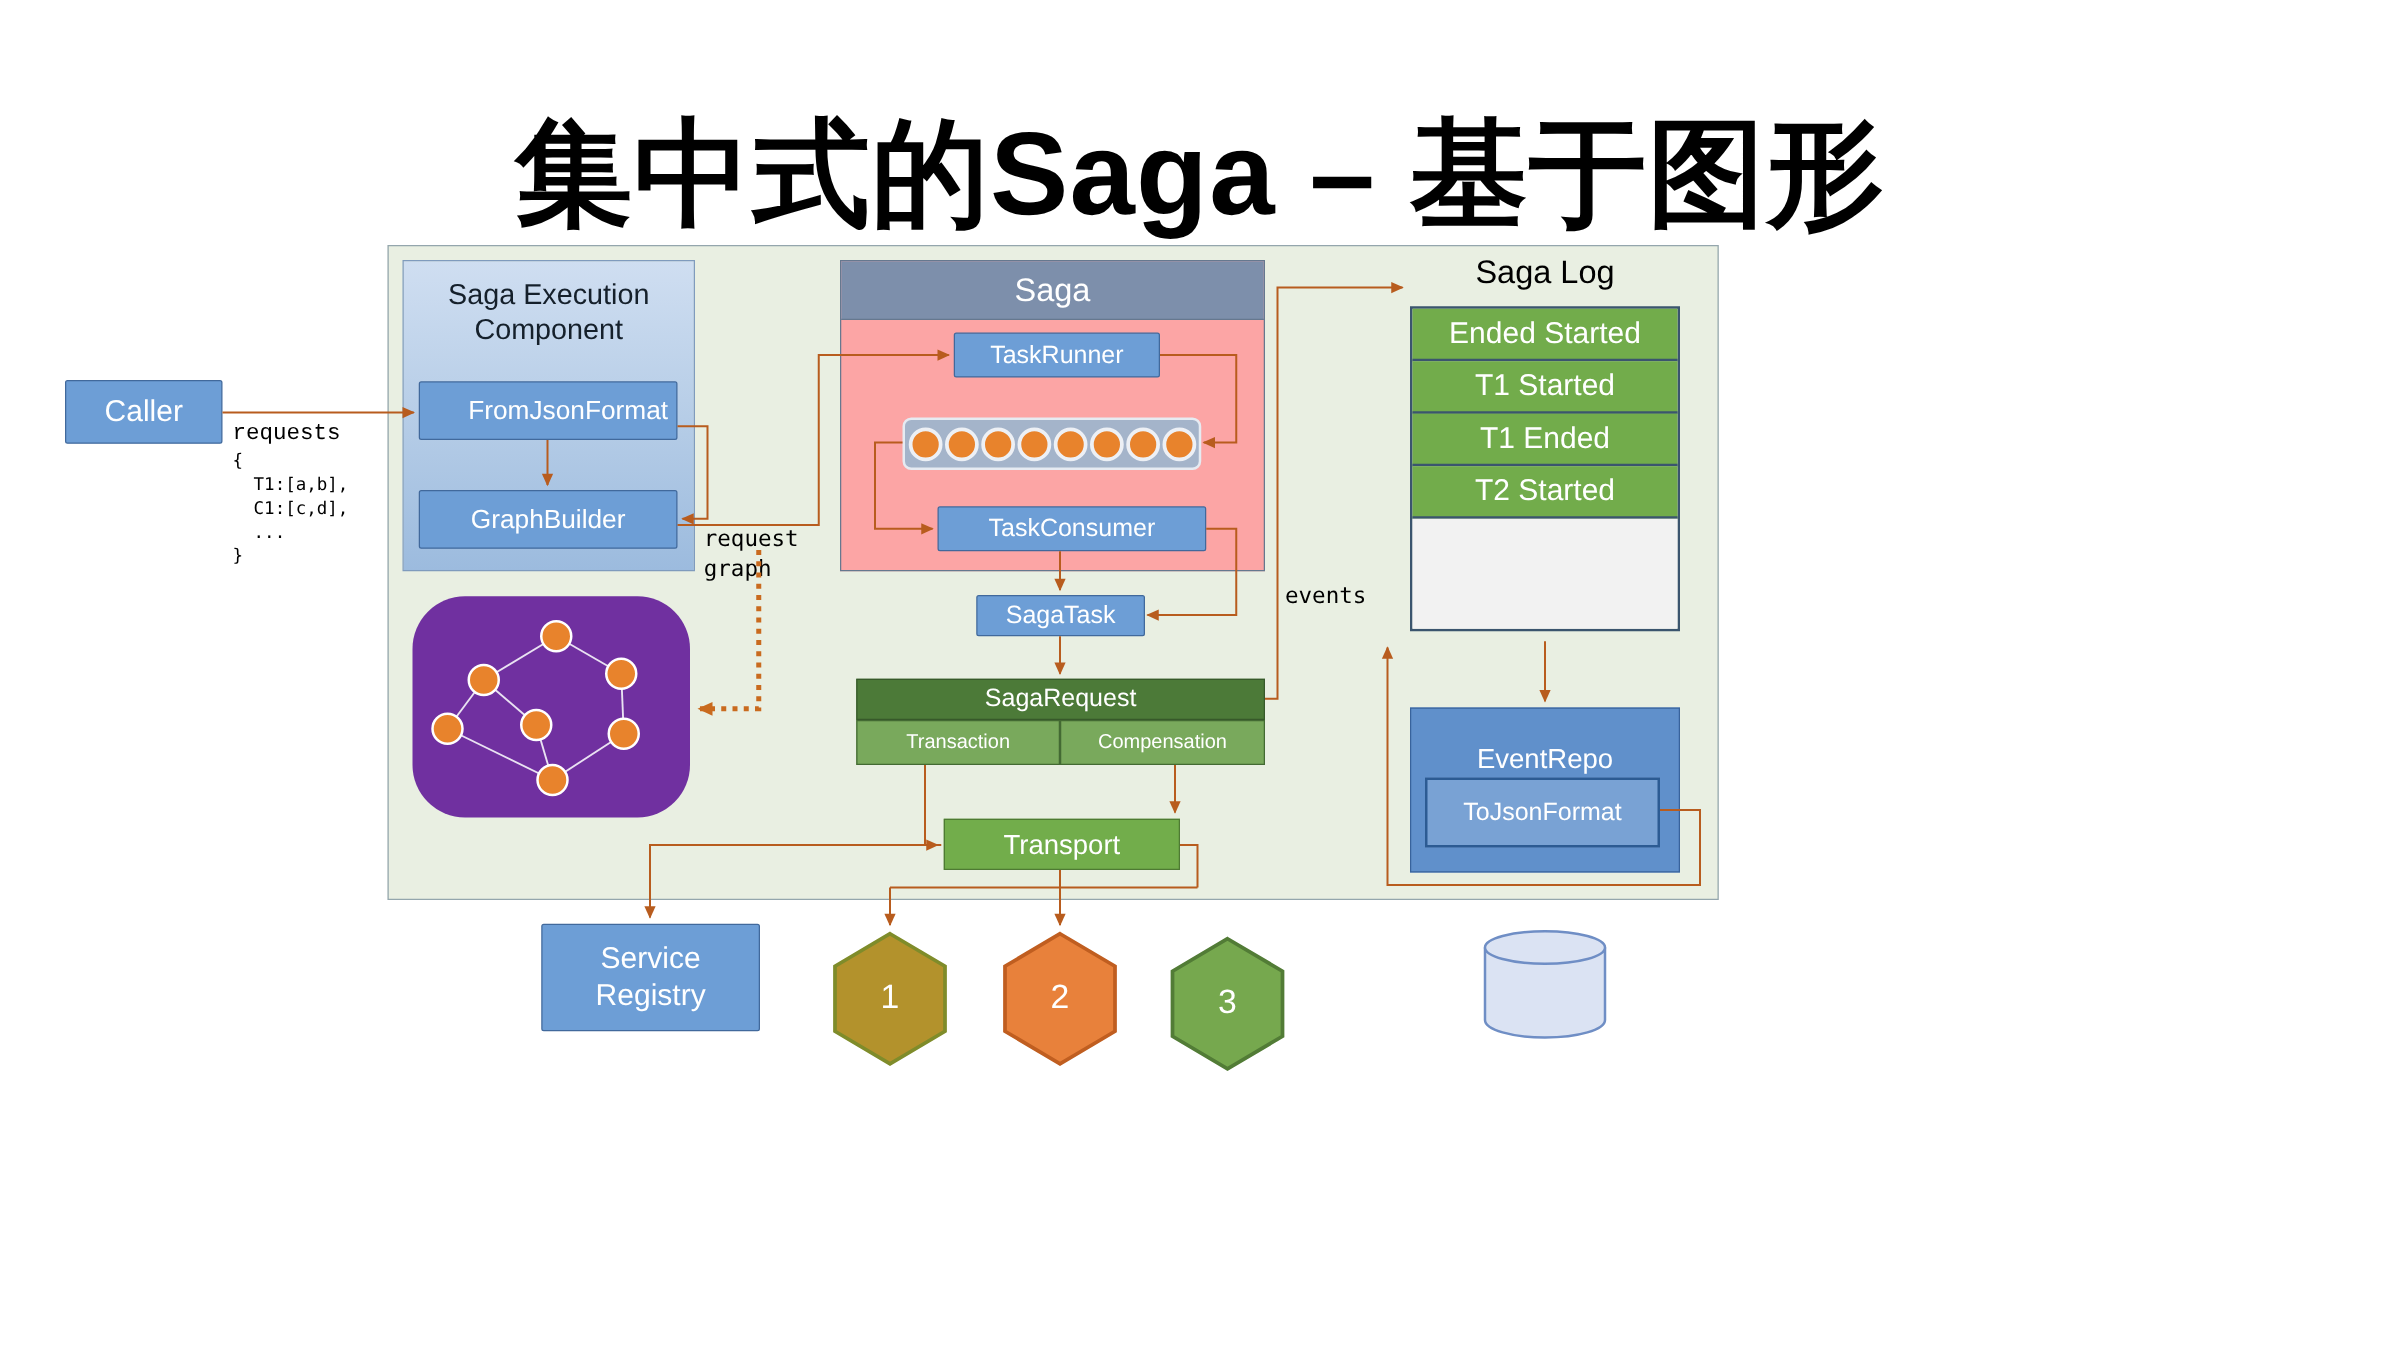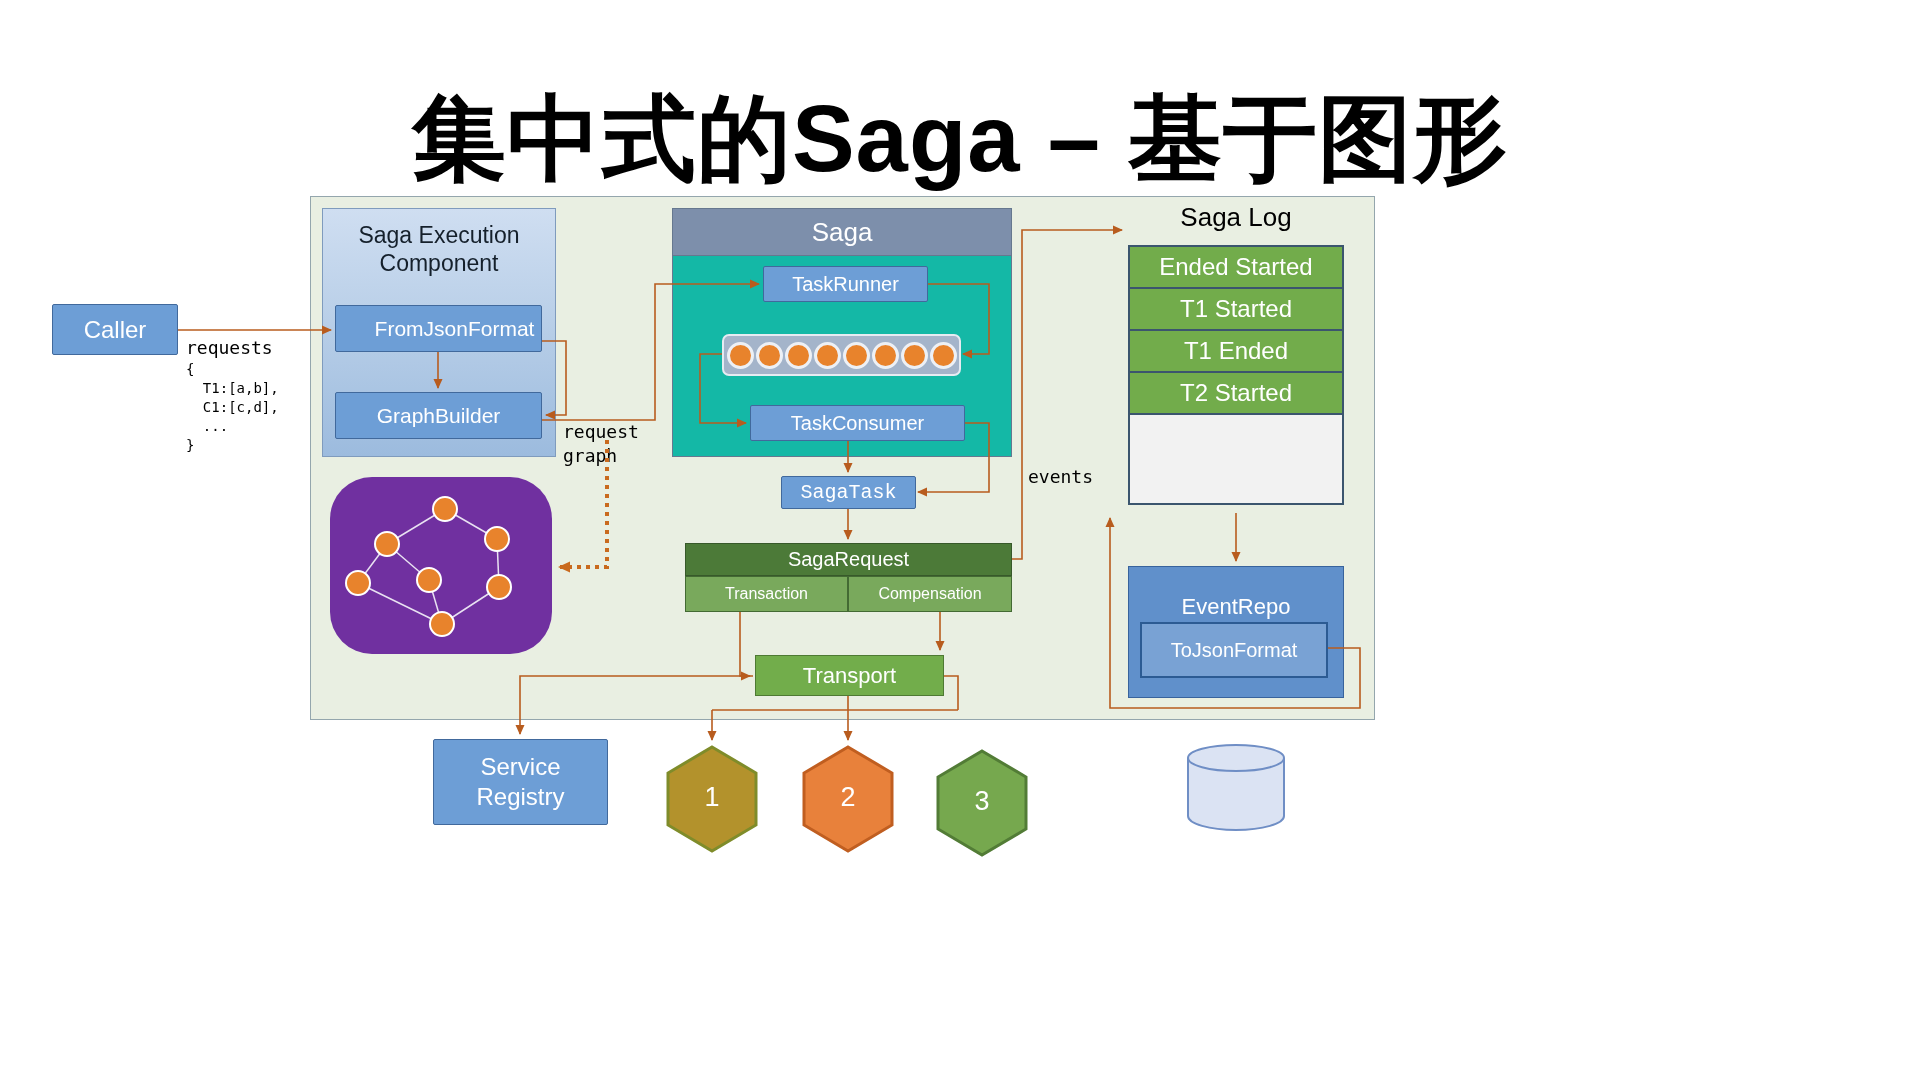--- a/index.html
+++ b/index.html
@@ -12,21 +12,21 @@
                background:#e9efe2; border:1px solid #94a6ad; }
   .blue-btn { background:#6d9ed6; border:1px solid #41699c; color:#fff; display:flex;
               align-items:center; justify-content:center; border-radius:2px; text-align:center; }
   .mono { font-family:"DejaVu Sans Mono", monospace; }
   .pre { white-space:pre; }
   .sec-box { position:absolute; left:322px; top:208px; width:234px; height:249px;
              background:linear-gradient(180deg,#cfdef1 0%,#b9cfe8 45%,#9cbbde 100%);
              border:1px solid #7f9bbd; }
   .sec-title { padding-top:12px; text-align:center; font-size:23px; line-height:28px; color:#15202b; }
   .saga-box { position:absolute; left:672px; top:208px; width:340px; height:249px;
-              background:#14b8a6; border:1px solid #66788f; }
+              background:#fca5a5; border:1px solid #66788f; }
   .saga-head { height:47px; background:#7d8fab; border-bottom:1px solid #66788f; color:#fff;
                font-size:26px; display:flex; align-items:center; justify-content:center; }
   .queue { position:absolute; left:722px; top:334px; width:239px; height:42px; background:#a4b4ca;
            border:2px solid #e6ebf2; border-radius:7px; display:flex; align-items:center;
            justify-content:center; gap:2px; }
   .qdot { box-sizing:content-box; width:21px; height:21px; border-radius:50%;
           background:#e8832c; border:3px solid #edf0f5; }
   .purple { position:absolute; left:330px; top:477px; width:222px; height:177px;
             background:#7030a0; border-radius:42px; }
   .sr-head { background:#4c7a38; border:1px solid #37592a; color:#fff; font-size:20px;
@@ -61,21 +61,21 @@
 
   <div class="container"></div>
 
   <div class="sec-box">
     <div class="sec-title">Saga Execution Component</div>
   </div>
   <div class="abs blue-btn" style="left:335px;top:305px;width:207px;height:47px;font-size:21px;padding-left:32px;">FromJsonFormat</div>
   <div class="abs blue-btn" style="left:335px;top:392px;width:207px;height:47px;font-size:21px;">GraphBuilder</div>
 
   <div class="abs blue-btn" style="left:52px;top:304px;width:126px;height:51px;font-size:24px;">Caller</div>
-  <div class="abs mono lbl" style="left:186px;top:337px;font-size:18px;">requests</div>
+  <div class="abs mono lbl" style="left:186px;top:337px;font-size:18px;font-family:Liberation Mono, monospace;">requests</div>
   <div class="abs mono pre lbl" style="left:186px;top:360px;font-size:14px;line-height:19px;">{
   T1:[a,b],
   C1:[c,d],
   ...
 }</div>
 
   <div class="abs mono pre lbl" style="left:563px;top:420px;font-size:18px;line-height:24px;">request
 graph</div>
 
   <div class="purple">
@@ -111,21 +111,21 @@
       <span class="qdot"></span>
       <span class="qdot"></span>
       <span class="qdot"></span>
       <span class="qdot"></span>
       <span class="qdot"></span>
       <span class="qdot"></span>
       <span class="qdot"></span>
     </div>
   <div class="abs blue-btn" style="left:750px;top:405px;width:215px;height:36px;font-size:20px;">TaskConsumer</div>
 
-  <div class="abs blue-btn" style="left:781px;top:476px;width:135px;height:33px;font-size:20px;font-family:Liberation Mono, monospace;">SagaTask</div>
+  <div class="abs blue-btn" style="left:781px;top:476px;width:135px;height:33px;font-size:20px;">SagaTask</div>
 
   <div class="abs sr-head" style="left:685px;top:543px;width:327px;height:33px;">SagaRequest</div>
   <div class="abs sr-cell" style="left:685px;top:576px;width:163px;height:36px;">Transaction</div>
   <div class="abs sr-cell" style="left:848px;top:576px;width:164px;height:36px;">Compensation</div>
 
   <div class="abs green-btn" style="left:755px;top:655px;width:189px;height:41px;">Transport</div>
 
   <div class="abs lbl" style="left:1128px;top:202px;width:216px;text-align:center;font-size:26px;">Saga Log</div>
   <div class="log-table">
     <div>

